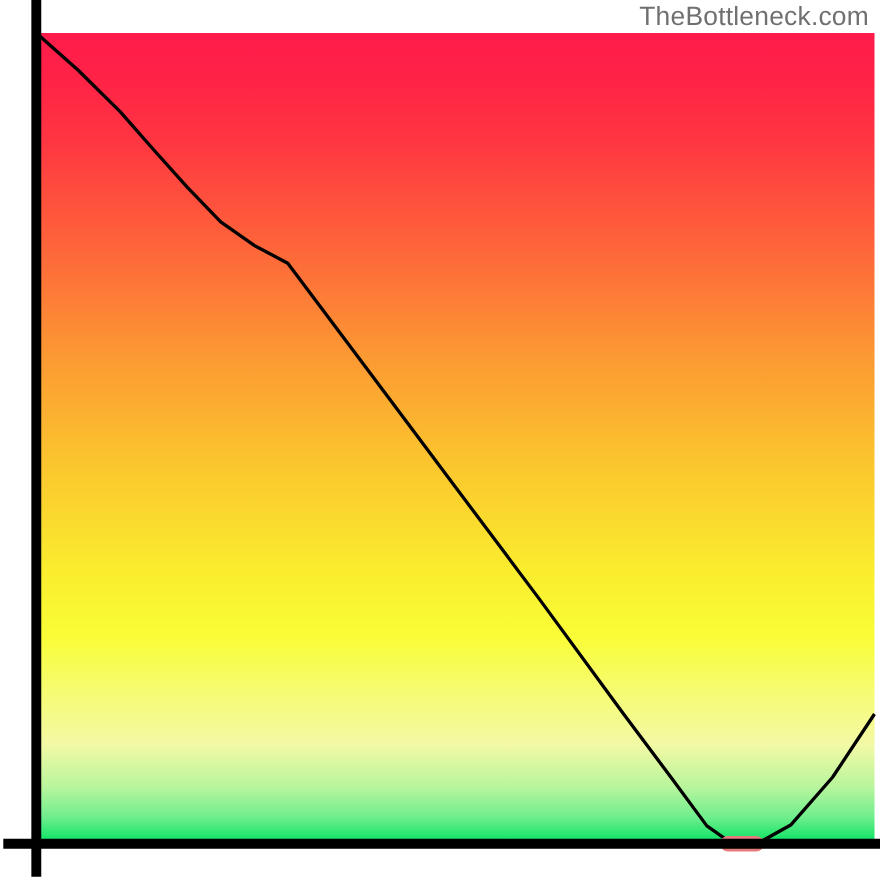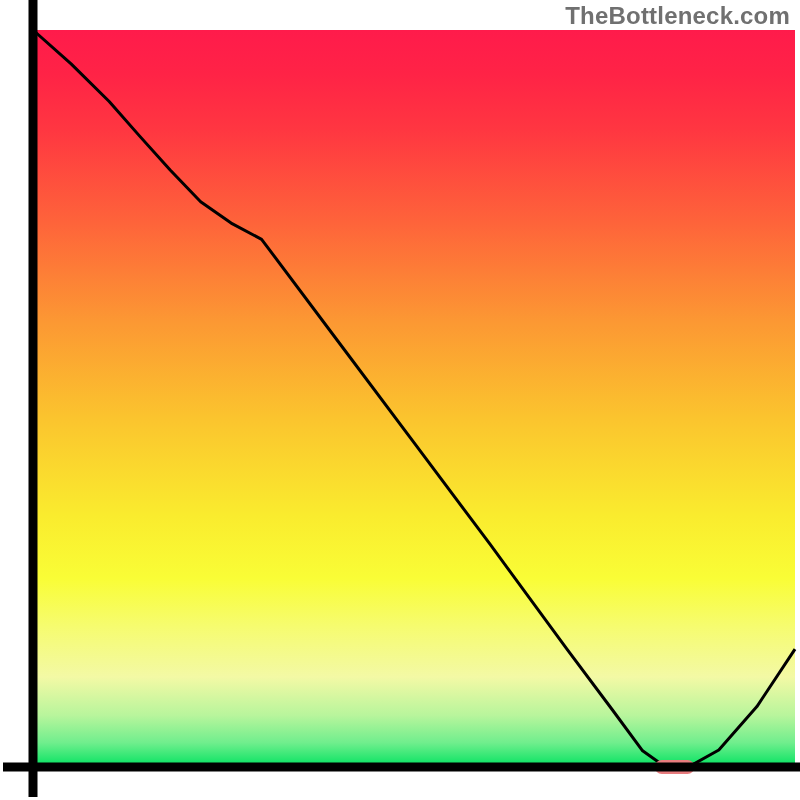--- a/index.html
+++ b/index.html
@@ -13,21 +13,21 @@
   .wrap {
     position: relative;
     width: 800px;
     height: 800px;
   }
   .watermark {
     position: absolute;
     top: 2px;
     right: 10px;
     font-size: 24px;
-    font-weight: 700;
+    font-weight: 400;
     color: #707070;
     letter-spacing: 0.2px;
   }
   svg {
     display: block;
   }
 </style>
 </head>
 <body>
 

